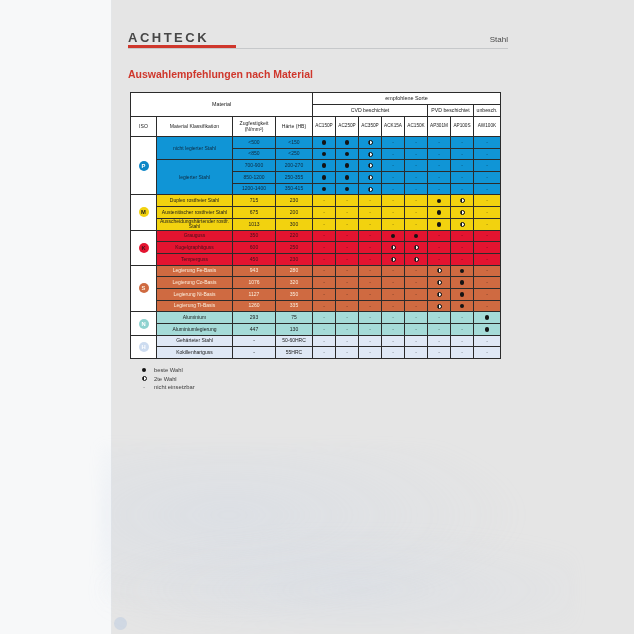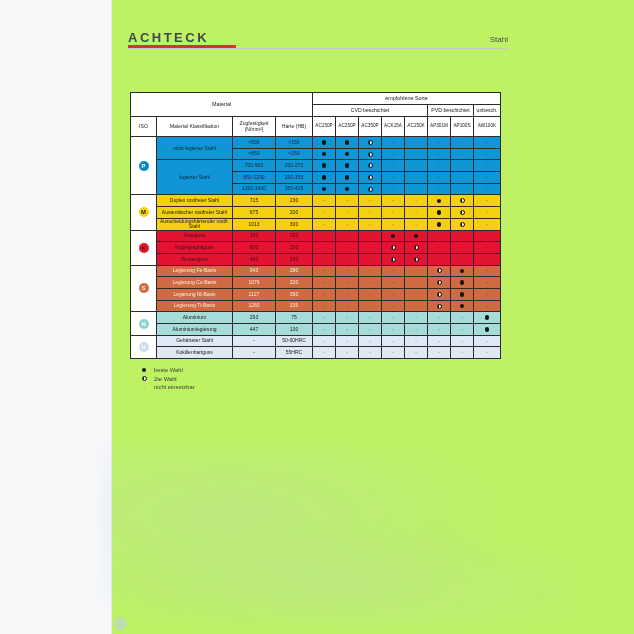--- a/index.html
+++ b/index.html
@@ -1,17 +1,17 @@
 <!DOCTYPE html>
 <html><head>
 <meta charset="utf-8">
 <style>
   html,body{margin:0;padding:0;}
   body{width:634px;height:634px;background:#ffffff;font-family:"Liberation Sans",sans-serif;position:relative;overflow:hidden;}
-  .page{position:absolute;inset:0;background:#bef264;padding-left:14px;}
+  .page{position:absolute;inset:0;background:#e5e5e5;padding-left:14px;}
   .edge-left{position:absolute;left:0;top:0;width:111px;height:634px;background:#f7f8f9;border-right:1px solid #e4e6e8;}
   .brand{position:absolute;left:128px;top:30px;font-size:13px;font-weight:bold;letter-spacing:2.5px;color:#474747;}
   .brand-underline{position:absolute;left:128px;top:45px;width:108px;height:2.5px;background:#cf372c;}
   .head-rule{position:absolute;left:128px;top:47.5px;width:380px;height:1px;background:#c6c8ca;}
   .head-right{position:absolute;top:35px;left:398px;width:110px;text-align:right;font-size:8px;color:#4a4a4a;}
   .page-title{position:absolute;left:128px;top:68px;font-size:10.5px;font-weight:bold;color:#cf372c;}
   .tbl-wrap{position:absolute;left:130px;top:92px;}
   table{border-collapse:collapse;table-layout:fixed;width:370px;border:1.5px solid #222;}
   th,td{border:1px solid #2b2b2b;padding:0;text-align:center;vertical-align:middle;line-height:1.05;overflow:hidden;}
   thead tr.hA{height:12px;} thead tr.hB{height:12px;} thead tr.hC{height:20px;}
@@ -46,20 +46,21 @@
   <div class="edge-left"></div>
   <div class="wm wm1"></div>
   <div class="wm wm2"></div>
   <div class="logo-dot"></div>
 
   <div class="brand">ACHTECK</div>
   <div class="brand-underline"></div>
   <div class="head-rule"></div>
   <div class="head-right">Stahl</div>
 
+  <div class="page-title">Auswahlempfehlungen nach Material</div>
 
   <div class="tbl-wrap">
     <table>
       <colgroup>
         <col style="width:26px">
           <col style="width:76px">
           <col style="width:43px">
           <col style="width:37px">
         <col style="width:23px">
           <col style="width:23px">

